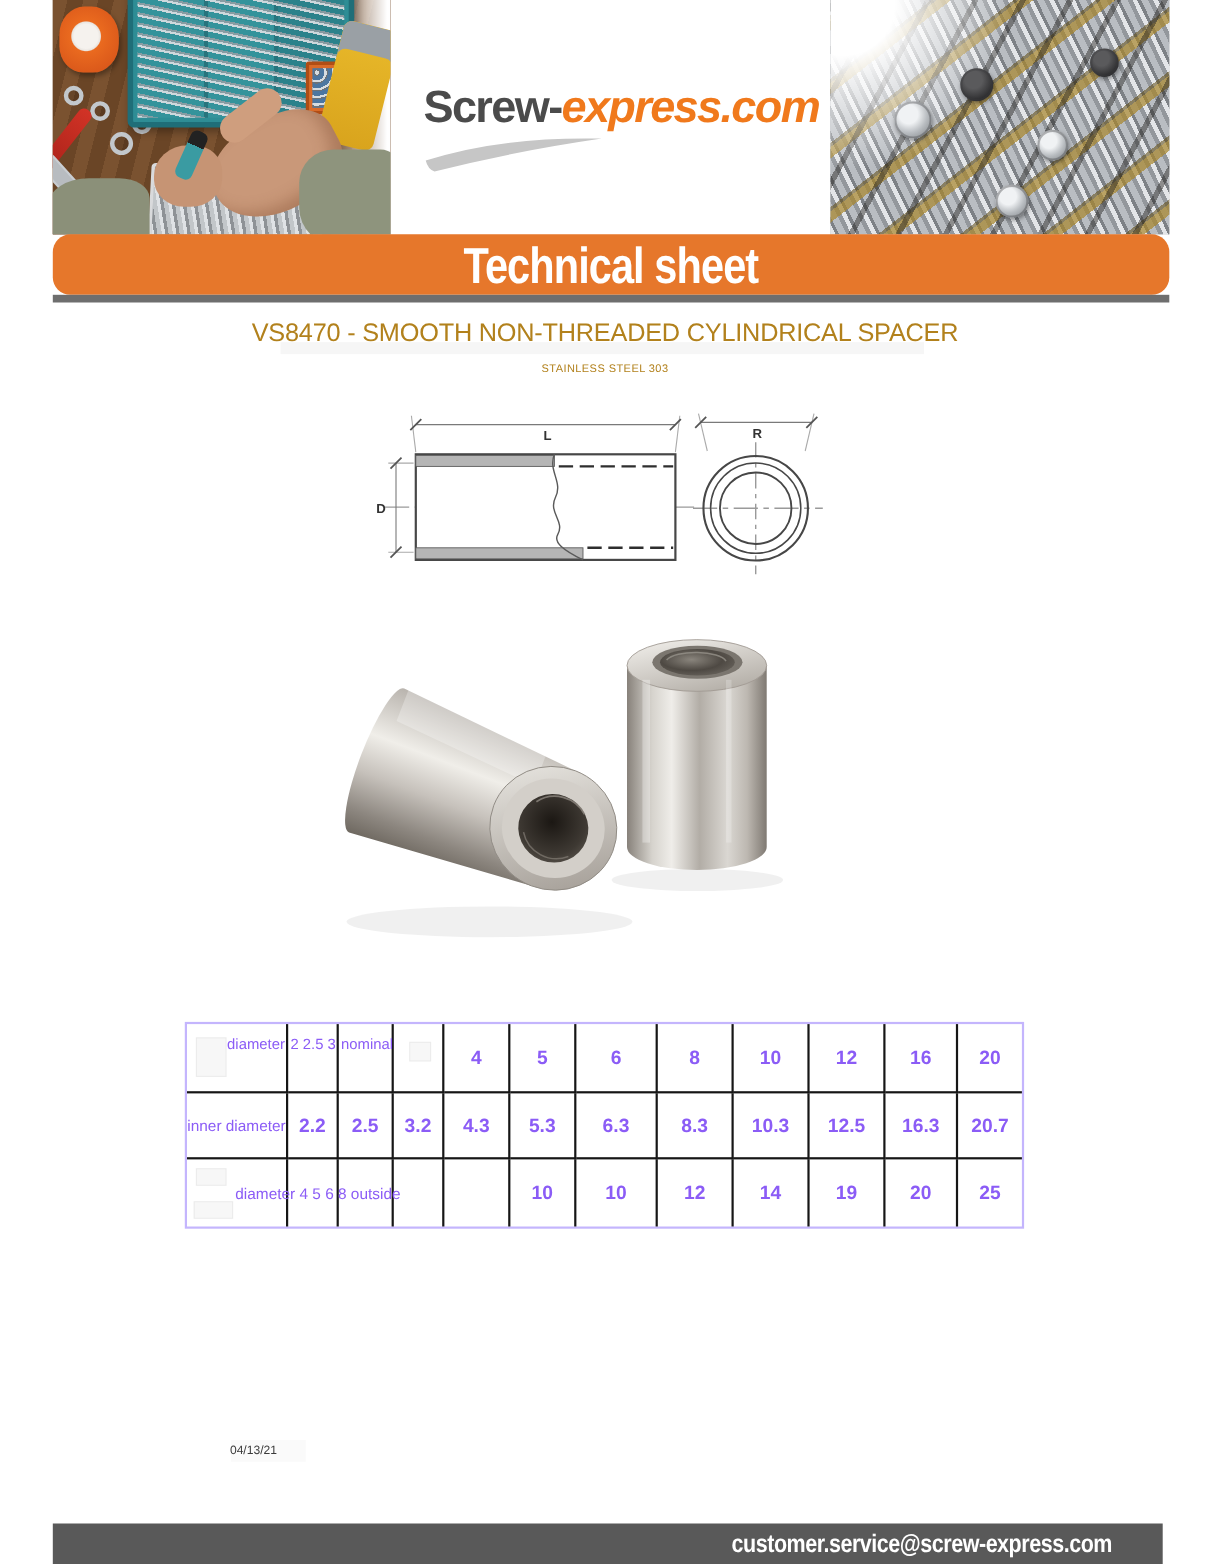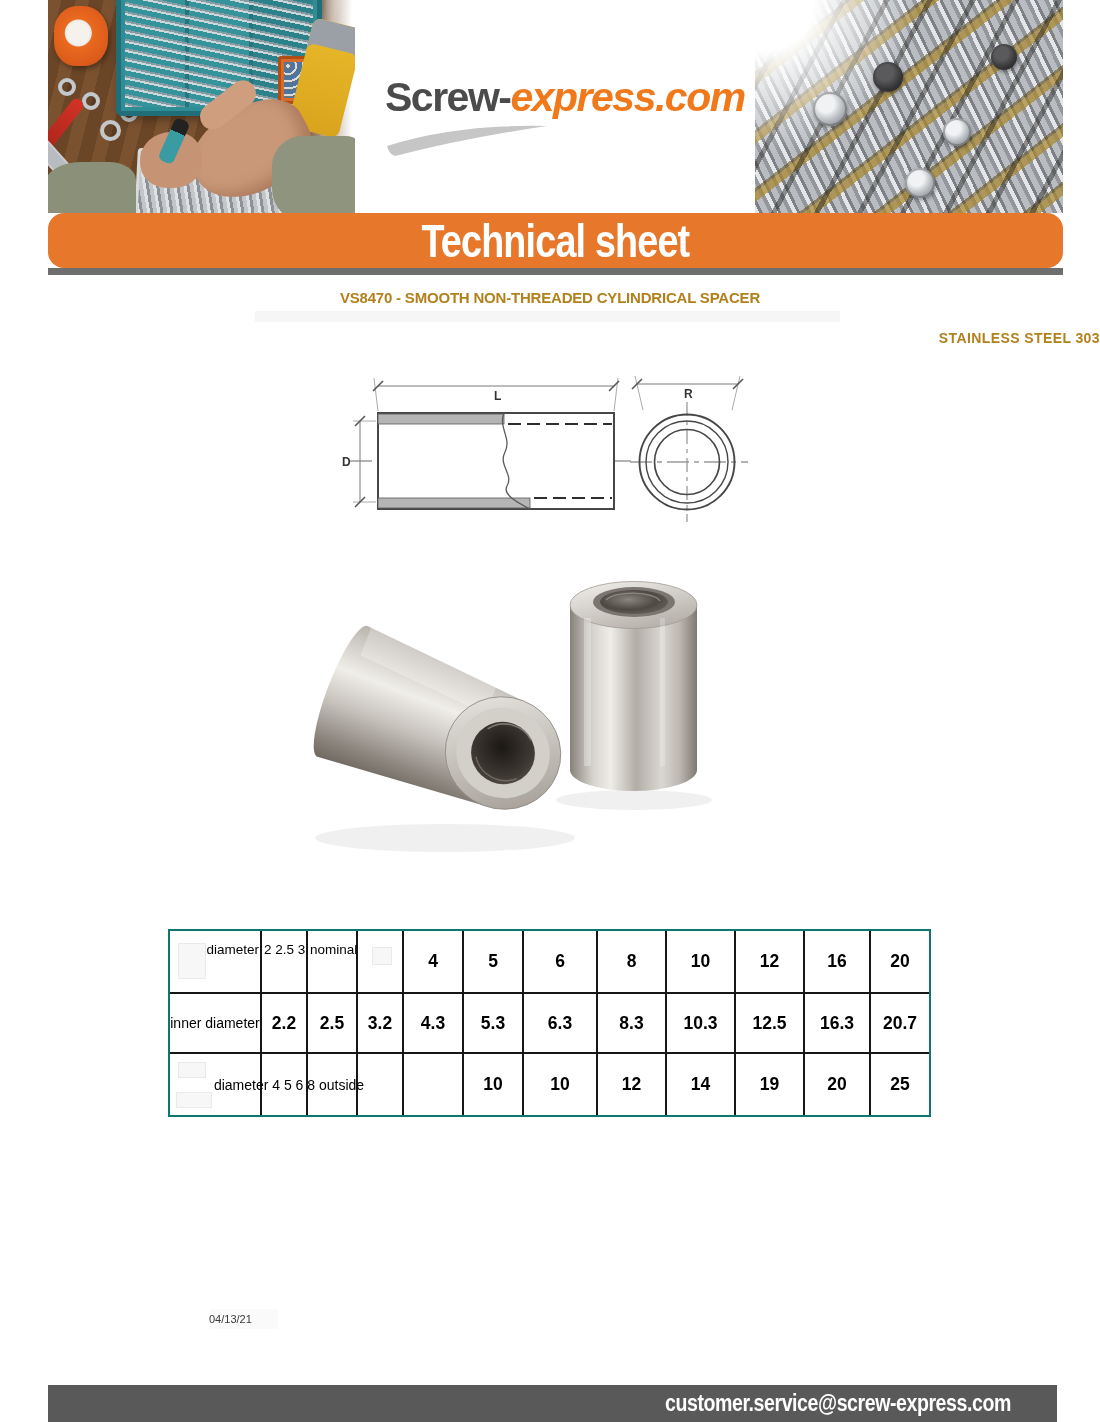--- a/index.html
+++ b/index.html
@@ -65,30 +65,30 @@
 
   
   .banner{position:absolute;left:48px;top:213px;width:1015px;height:55px;
       display:flex;align-items:center;justify-content:center;}
   .banner-text{display:inline-block;font-size:46px;font-weight:bold;color:#ffffff;
       letter-spacing:-1px;transform:scale(.82,1);white-space:nowrap;}
   .sep-line{position:absolute;left:48px;top:268px;width:1015px;height:7px;background:#6e6e6e;}
 
   
   .doc-title{position:absolute;left:0;top:289px;width:1100px;text-align:center;
-      font-size:15px;font-weight:bold;letter-spacing:-.2px;}
-  .doc-subtitle{position:absolute;left:0;top:330px;width:1100px;text-align:right;
-      font-size:14px;font-weight:bold;letter-spacing:.4px;}
+      font-size:23px;font-weight:normal;letter-spacing:-.2px;}
+  .doc-subtitle{position:absolute;left:0;top:330px;width:1100px;text-align:center;
+      font-size:10px;font-weight:normal;letter-spacing:.4px;}
   .title-smudge{position:absolute;left:255px;top:311px;width:585px;height:11px;background:rgba(0,0,0,.035);}
 
   
   .spec-table{position:absolute;left:168px;top:929px;display:grid;
       grid-template-columns:92px 46px 50px 46px 60px 60px 74px 69px 69px 69px 66px 58px;
       grid-template-rows:63px 60px 61px;
-      border:2px solid #0f766e;background:#fff;color:#000000;}
+      border:2px solid #c4b5fd;background:#fff;color:#8b5cf6;}
   .cell{border-right:2px solid #161616;border-bottom:2px solid #161616;
       display:flex;align-items:center;justify-content:center;position:relative;overflow:visible;}
   .cell:nth-child(12n){border-right:none;}
   .cell:nth-child(n+25){border-bottom:none;}
   .v{font-weight:bold;font-size:17.5px;}
   .lab{font-size:13.5px;align-items:flex-start;padding-top:11px;}
   .lab.right{justify-content:flex-end;padding-right:1px;}
   .lab.over{justify-content:flex-start;padding-left:2px;}
   .lab.over span{white-space:nowrap;position:relative;z-index:2;}
   .lab2{font-size:14px;text-align:center;line-height:1.45;}

